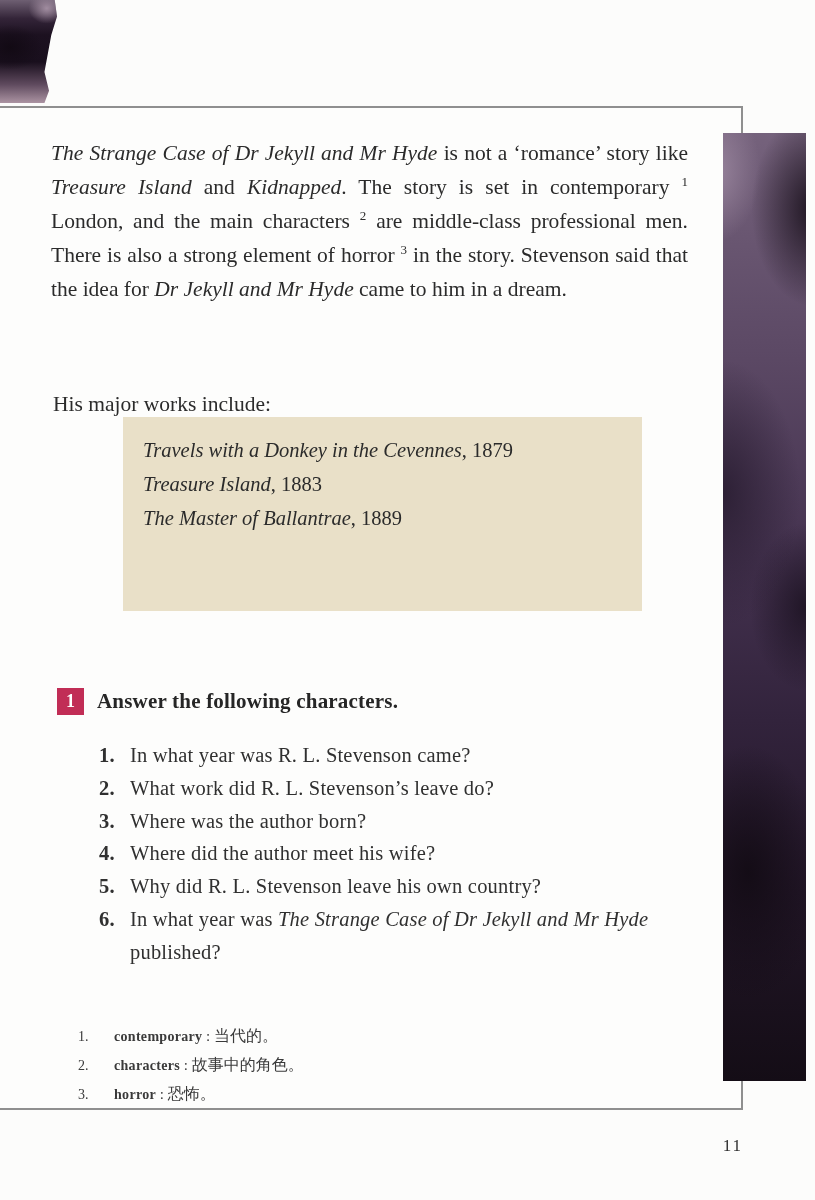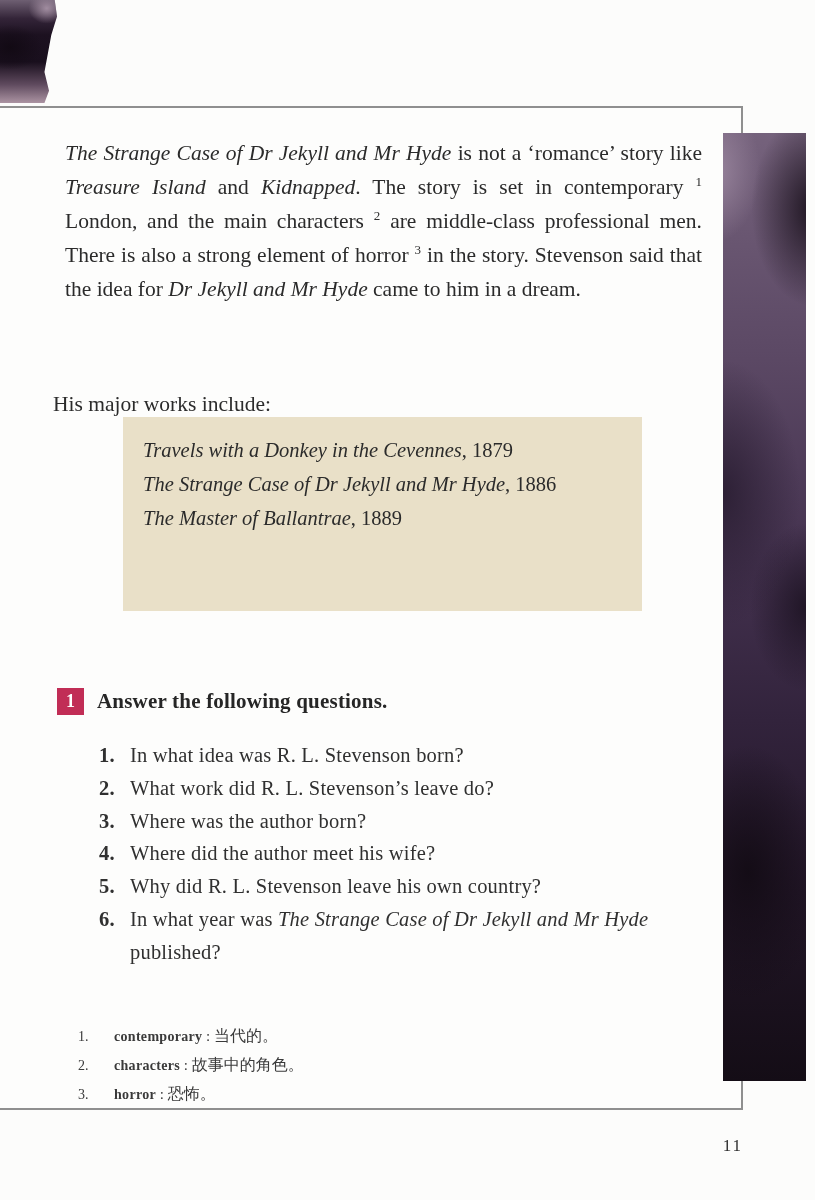--- a/index.html
+++ b/index.html
@@ -29,21 +29,21 @@
     background:
       radial-gradient(ellipse 90px 140px at 110% 8%, rgba(20,12,22,.9), rgba(20,12,22,0) 70%),
       radial-gradient(ellipse 70px 110px at -10% 4%, rgba(156,136,160,.9), rgba(156,136,160,0) 65%),
       radial-gradient(ellipse 110px 190px at 0% 38%, rgba(40,28,48,.85), rgba(40,28,48,0) 70%),
       radial-gradient(ellipse 80px 120px at 100% 50%, rgba(25,16,30,.8), rgba(25,16,30,0) 70%),
       radial-gradient(ellipse 100px 170px at 30% 78%, rgba(18,11,20,.9), rgba(18,11,20,0) 75%),
       linear-gradient(180deg,#75627c 0%,#5d4a66 22%,#44324f 45%,#32233c 62%,#221627 80%,#140d16 100%);
   }
   .layer{position:absolute;z-index:3}
   .intro{
-    left:65px;top:114px;width:637px;
+    left:51px;top:114px;width:637px;
     font-size:21.5px;line-height:34px;text-align:justify;
   }
   .intro sup, .q-text sup{font-size:13px;line-height:0;}
   .lead{left:53px;top:367px;font-size:21.5px;line-height:30px;}
   .works-box{
     left:123px;top:417px;width:519px;height:194px;box-sizing:border-box;
     padding:17px 6px 0 20px;
     font-size:20.5px;line-height:33.8px;
   }
   .work-line{white-space:nowrap}
@@ -73,33 +73,33 @@
 <div class="frame"></div>
 <div class="ink-blob"></div>
 <div class="strip"></div>
 
 <p class="layer intro"><span style="font-style: italic;">The Strange Case of Dr Jekyll and Mr Hyde</span><span> is not a ‘romance’ story like </span><span style="font-style: italic;">Treasure Island</span><span> and </span><span style="font-style: italic;">Kidnapped</span><span>. The story is set in contemporary </span><sup>1</sup><span> London, and the main characters </span><sup>2</sup><span> are middle-class professional men. There is also a strong element of horror </span><sup>3</sup><span> in the story. Stevenson said that the idea for </span><span style="font-style: italic;">Dr Jekyll and Mr Hyde</span><span> came to him in a dream.</span></p>
 
 <p class="layer lead">His major works include:</p>
 
 <div class="layer works-box" style="background: rgb(233, 224, 200);">
   <div class="work-line"><span class="work-title">Travels with a Donkey in the Cevennes</span><span>, </span><span>1879</span></div>
-  <div class="work-line"><span class="work-title">The Strange Case of Dr Jekyll and Mr Hyde</span><span>, </span><span>1886</span></div>
+  <div class="work-line"><span class="work-title">Treasure Island</span><span>, </span><span>1883</span></div>
   <div class="work-line"><span class="work-title">The Master of Ballantrae</span><span>, </span><span>1889</span></div>
 </div>
 
 <div class="layer exercise-head">
   <div class="badge" style="background: rgb(193, 45, 86);">1</div>
-  <div class="ex-title">Answer the following questions.</div>
+  <div class="ex-title">Answer the following characters.</div>
 </div>
 
 <div class="layer questions">
   <div class="q">
       <span class="q-num">1.</span>
-      <span class="q-text"><span>In what idea was R. L. Stevenson born?</span></span>
+      <span class="q-text"><span>In what year was R. L. Stevenson came?</span></span>
     </div>
   <div class="q">
       <span class="q-num">2.</span>
       <span class="q-text"><span>What work did R. L. Stevenson’s leave do?</span></span>
     </div>
   <div class="q">
       <span class="q-num">3.</span>
       <span class="q-text"><span>Where was the author born?</span></span>
     </div>
   <div class="q">

